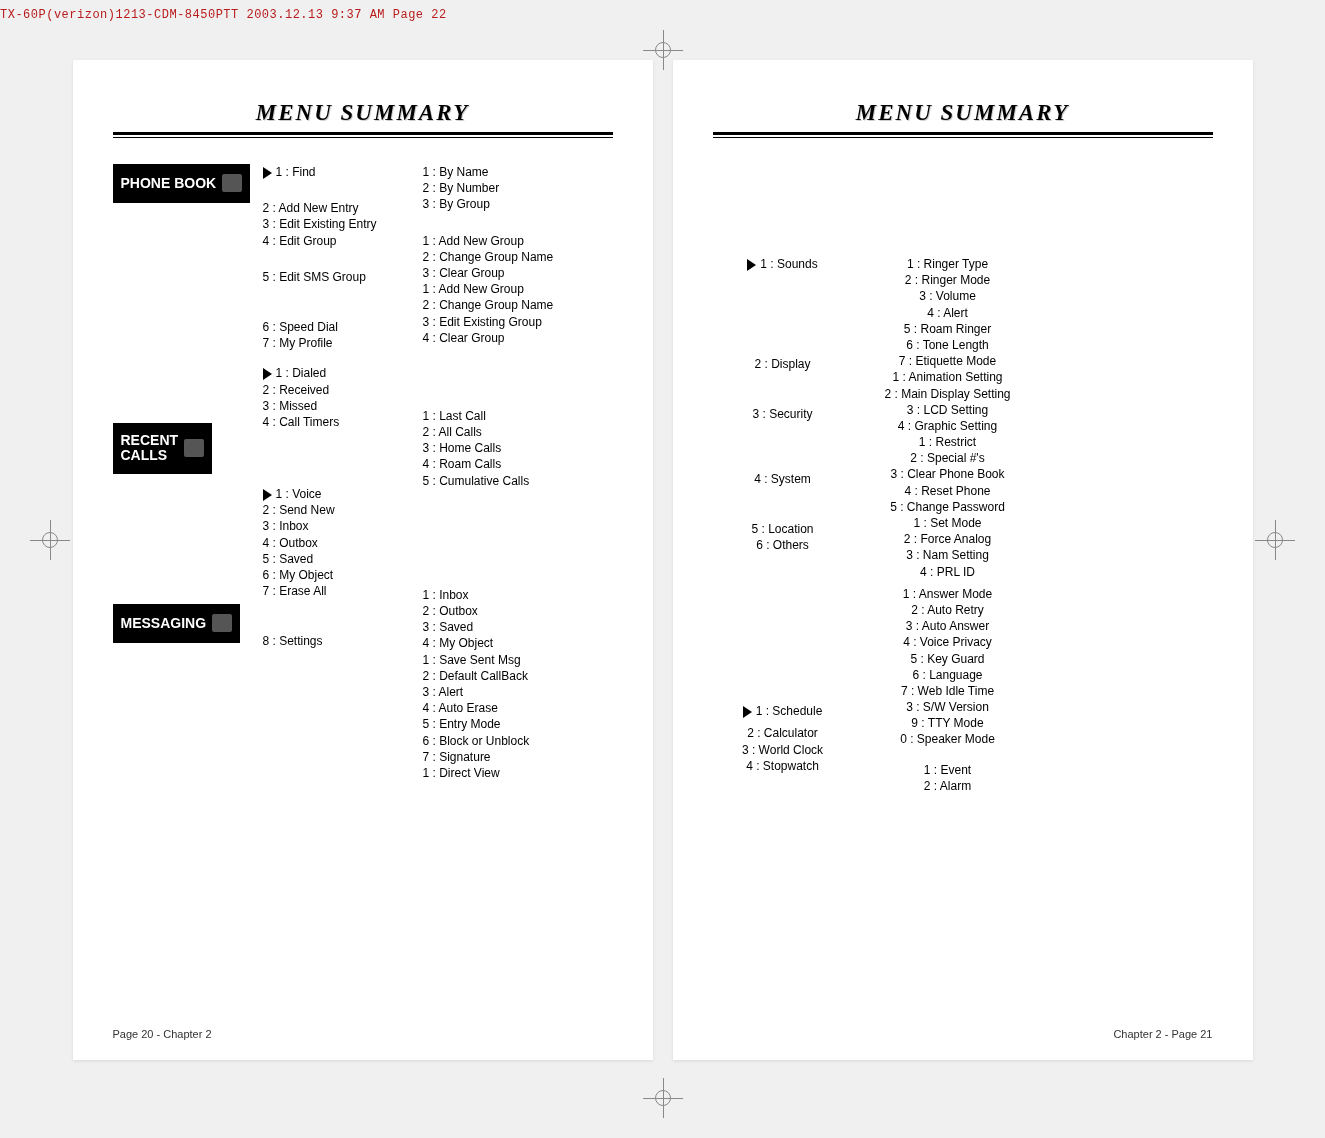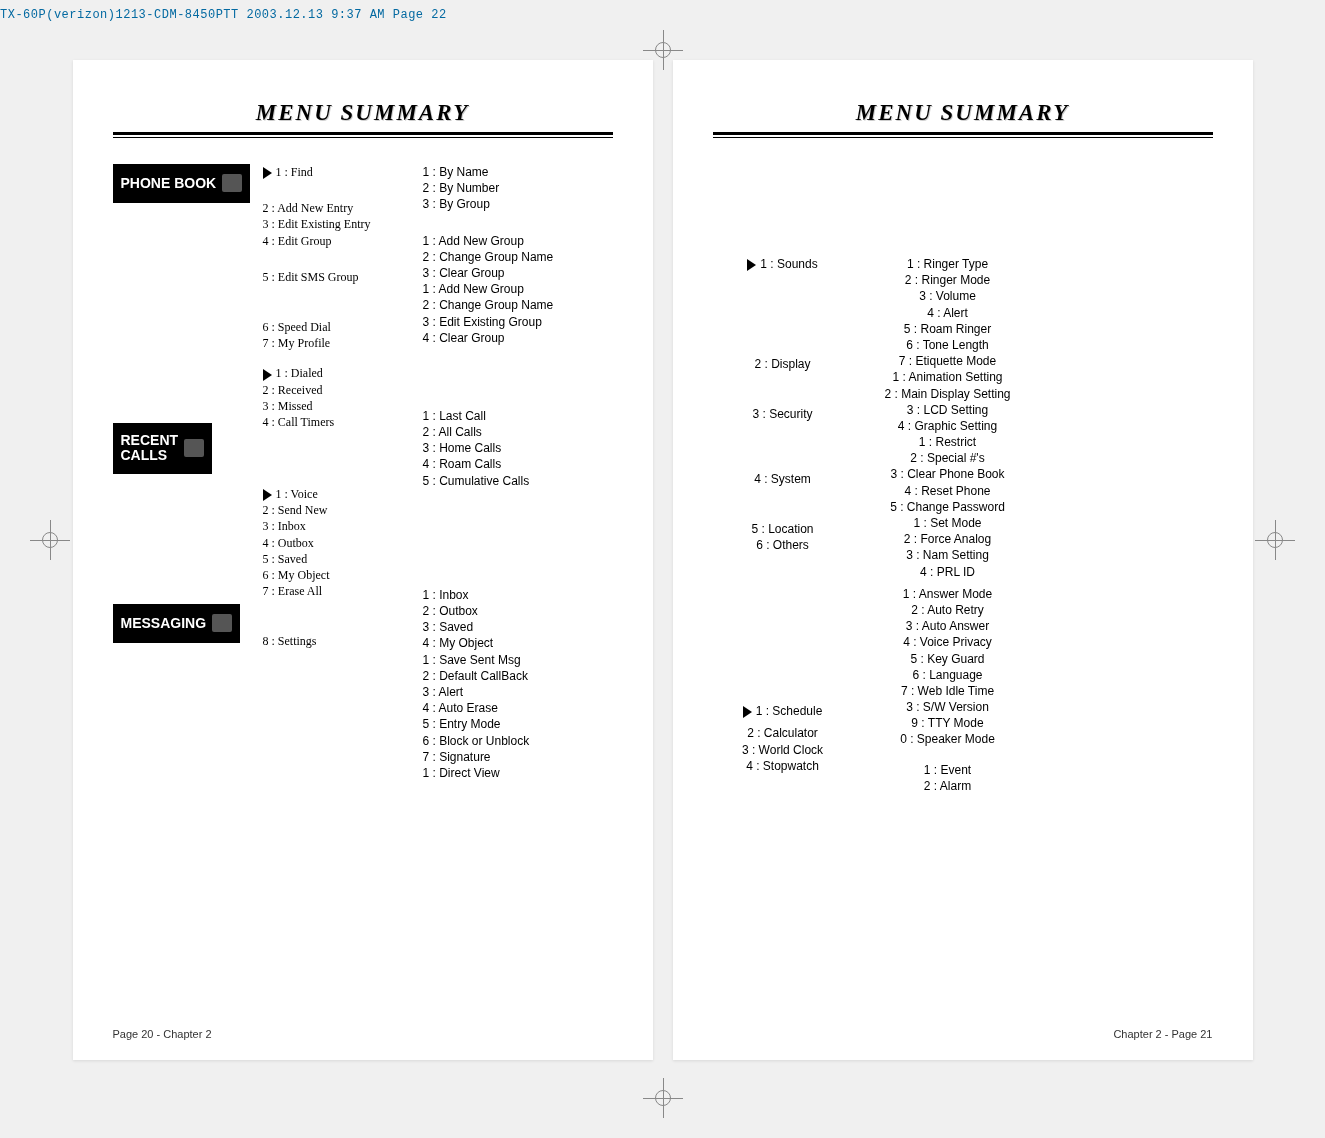--- a/index.html
+++ b/index.html
@@ -10,21 +10,21 @@
     height: 1138px;
     overflow: hidden;
     position: relative;
   }
   .topline {
     position: absolute;
     top: 8px;
     left: 0;
     font-family: "Courier New", monospace;
     font-size: 12px;
-    color: #0369a1;
+    color: #b91c1c;
     letter-spacing: 0.5px;
   }
   .pages {
     display: flex;
     justify-content: center;
     gap: 20px;
     padding-top: 60px;
   }
   .page {
     background: #fff;
@@ -53,21 +53,21 @@
   }
   .columns {
     display: flex;
     gap: 10px;
   }
   .col {
     font-size: 12px;
     line-height: 1.35;
   }
   .page1 .col1 { width: 140px; }
-  .page1 .col2 { width: 150px; font-family: Liberation Serif, serif; }
+  .page1 .col2 { width: 150px; }
   .page1 .col3 { width: 170px; }
   .page2 .col1 { width: 165px; }
   .page2 .col2 { width: 140px; text-align: center; }
   .page2 .col3 { width: 170px; text-align: center; }
   .section-blk {
     display: inline-flex;
     align-items: center;
     background: #000;
     color: #fff;
     font-weight: bold;

